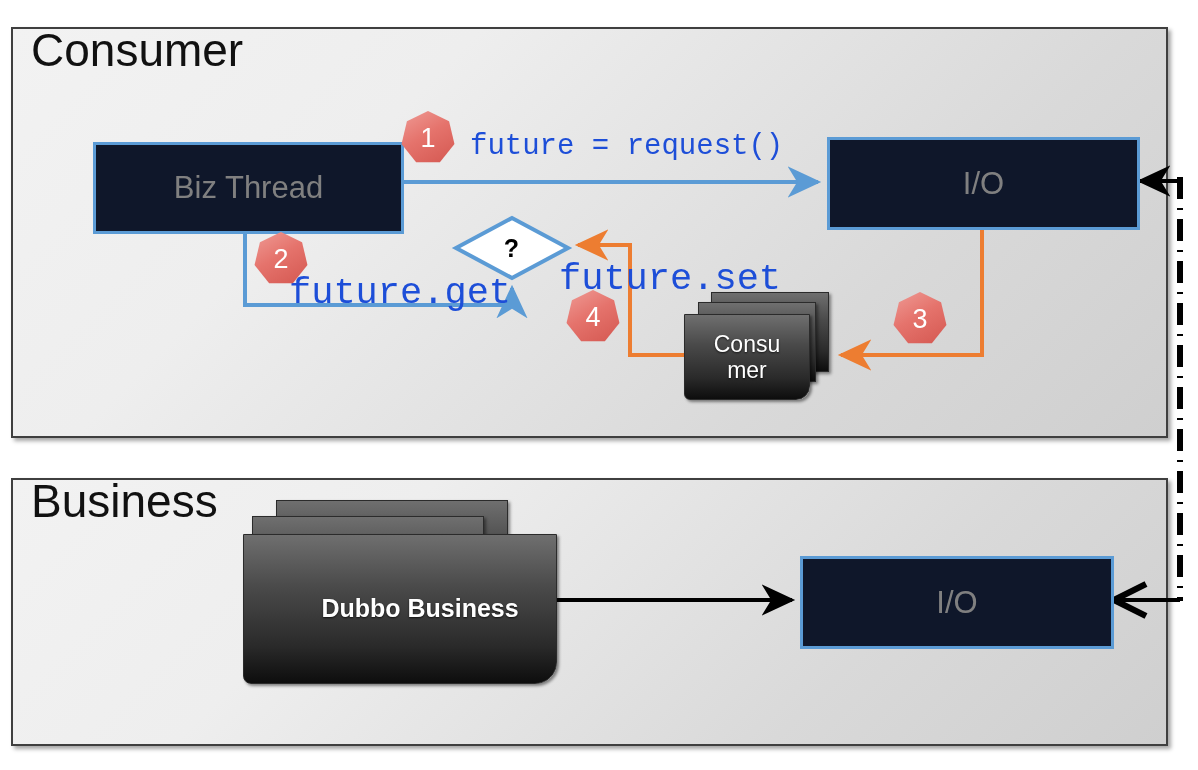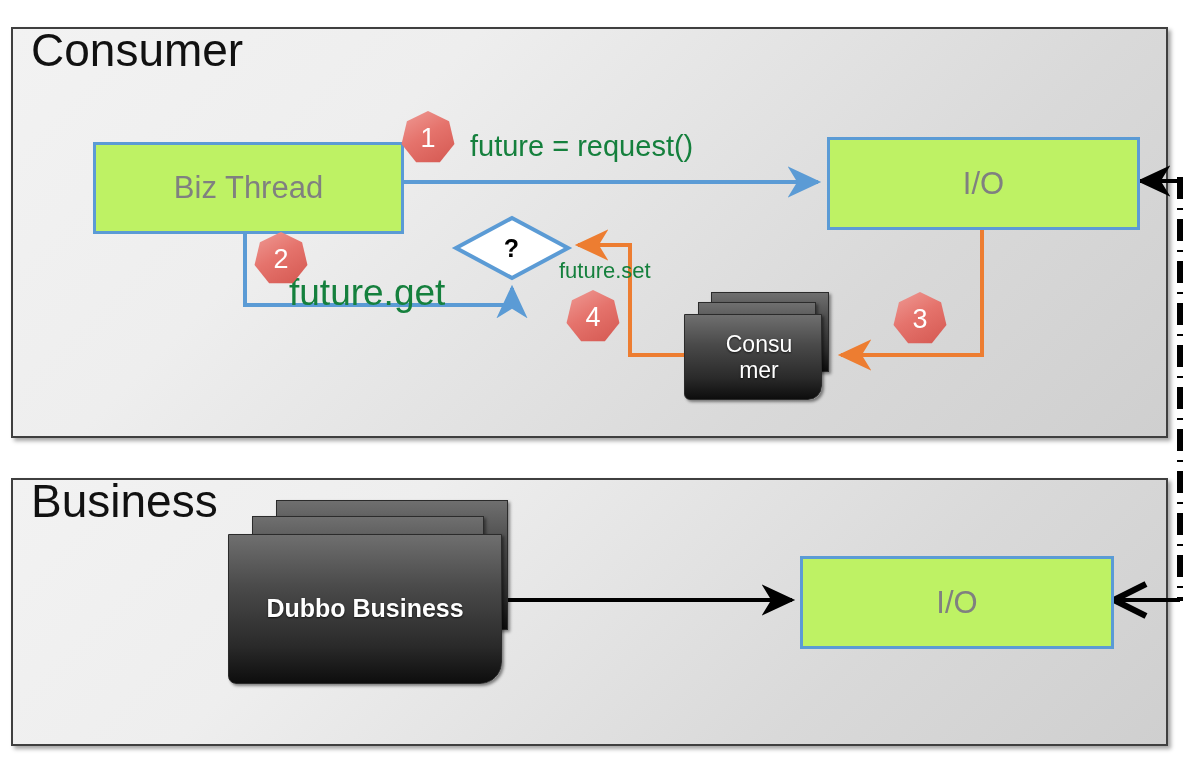--- a/index.html
+++ b/index.html
@@ -13,21 +13,21 @@
          border:2px solid #3f3f3f;
          box-shadow:3px 3px 4px rgba(0,0,0,.35);}
   #panel-consumer{left:11px;top:27px;width:1153px;height:407px;}
   #panel-provider{left:11px;top:478px;width:1153px;height:264px;}
 
   .panel-title{position:absolute;left:18px;top:-2px;
                font-size:46px;line-height:1;color:#111;
                font-family:"Liberation Sans", sans-serif;font-weight:400;}
 
   
-  .bluebox{position:absolute;background:#bef264;border:3px solid #5b9bd5;
+  .bluebox{position:absolute;background:#0f172a;border:3px solid #5b9bd5;
            display:flex;align-items:center;justify-content:center;
            color:#808080;font-size:31px;font-family:"Liberation Sans", sans-serif;}
   #box-biz{left:93px;top:142px;width:305px;height:86px;}
   #box-io-consumer{left:827px;top:137px;width:307px;height:87px;}
   #box-io-provider{left:800px;top:556px;width:308px;height:87px;}
 
   
   #diamond{position:absolute;left:455px;top:216px;width:113px;height:64px;}
   #diamond .q{position:absolute;left:0;top:0;width:113px;height:64px;
               display:flex;align-items:center;justify-content:center;
@@ -40,55 +40,55 @@
         background:linear-gradient(180deg,#6f6f6f 0%,#4a4a4a 35%,#2a2a2a 75%,#0d0d0d 100%);
         box-shadow:2px 2px 3px rgba(0,0,0,.45);}
   .card.front{display:flex;align-items:center;justify-content:center;
               text-align:center;color:#ffffff;}
 
   
   #stack-consumer{left:684px;top:292px;width:146px;height:108px;}
   #stack-consumer .c3{left:27px;top:0;width:116px;height:78px;}
   #stack-consumer .c2{left:14px;top:10px;width:116px;height:78px;}
   #stack-consumer .c1{left:0px;top:22px;width:124px;height:84px;
-                      border-radius:0 0 14px 6px;padding-left:12px;}
+                      border-radius:0 0 14px 6px;}
   #stack-consumer .label{font-size:23px;line-height:1.15;
                          font-family:"Liberation Sans", sans-serif;
                          text-shadow:0 1px 2px rgba(0,0,0,.7);}
 
   
   #stack-provider{left:228px;top:500px;width:300px;height:190px;}
   #stack-provider .c3{left:48px;top:0;width:230px;height:128px;}
   #stack-provider .c2{left:24px;top:16px;width:230px;height:128px;}
-  #stack-provider .c1{left:0px;top:34px;width:272px;height:148px;
-                      border-radius:0 0 22px 8px;}
+  #stack-provider .c1{left:15px;top:34px;width:272px;height:148px;
+                      border-radius:0 0 22px 8px;padding-left:40px;}
   #stack-provider .label{font-size:25px;line-height:1.25;font-weight:bold;
                          font-family:"Liberation Sans", sans-serif;
                          text-shadow:0 1px 2px rgba(0,0,0,.7);}
 
   
   .badge{position:absolute;width:54px;height:54px;
          display:flex;align-items:center;justify-content:center;
          color:#fff;font-size:27px;
          font-family:"Liberation Sans", sans-serif;
          background:linear-gradient(150deg,#ef9b95 0%,#e5736c 45%,#d3564f 100%);
          -webkit-clip-path:polygon(50% 0%,89% 19%,99% 61%,72% 95%,28% 95%,1% 61%,11% 19%);
          clip-path:polygon(50% 0%,89% 19%,99% 61%,72% 95%,28% 95%,1% 61%,11% 19%);
          filter:drop-shadow(2px 3px 2px rgba(0,0,0,.35));}
   #badge-1{left:401px;top:111px;}
   #badge-2{left:254px;top:232px;}
   #badge-3{left:893px;top:292px;}
   #badge-4{left:566px;top:290px;}
 
   
-  .edge-label{position:absolute;color:#15803d;white-space:nowrap;
-              font-family:Liberation Sans, sans-serif;}
+  .edge-label{position:absolute;color:#1d4ed8;white-space:nowrap;
+              font-family:Liberation Mono, monospace;}
   #lbl-request{left:470px;top:130px;font-size:29px;}
   #lbl-get{left:289px;top:272px;font-size:37px;}
-  #lbl-set{left:559px;top:258px;font-size:22px;}
+  #lbl-set{left:559px;top:258px;font-size:37px;}
 
   svg.layer{position:absolute;left:0;top:0;width:1198px;height:770px;
             pointer-events:none;}
 </style>
 </head>
 <body>
 
 <div id="stage">
 
   <div class="panel" id="panel-consumer">

